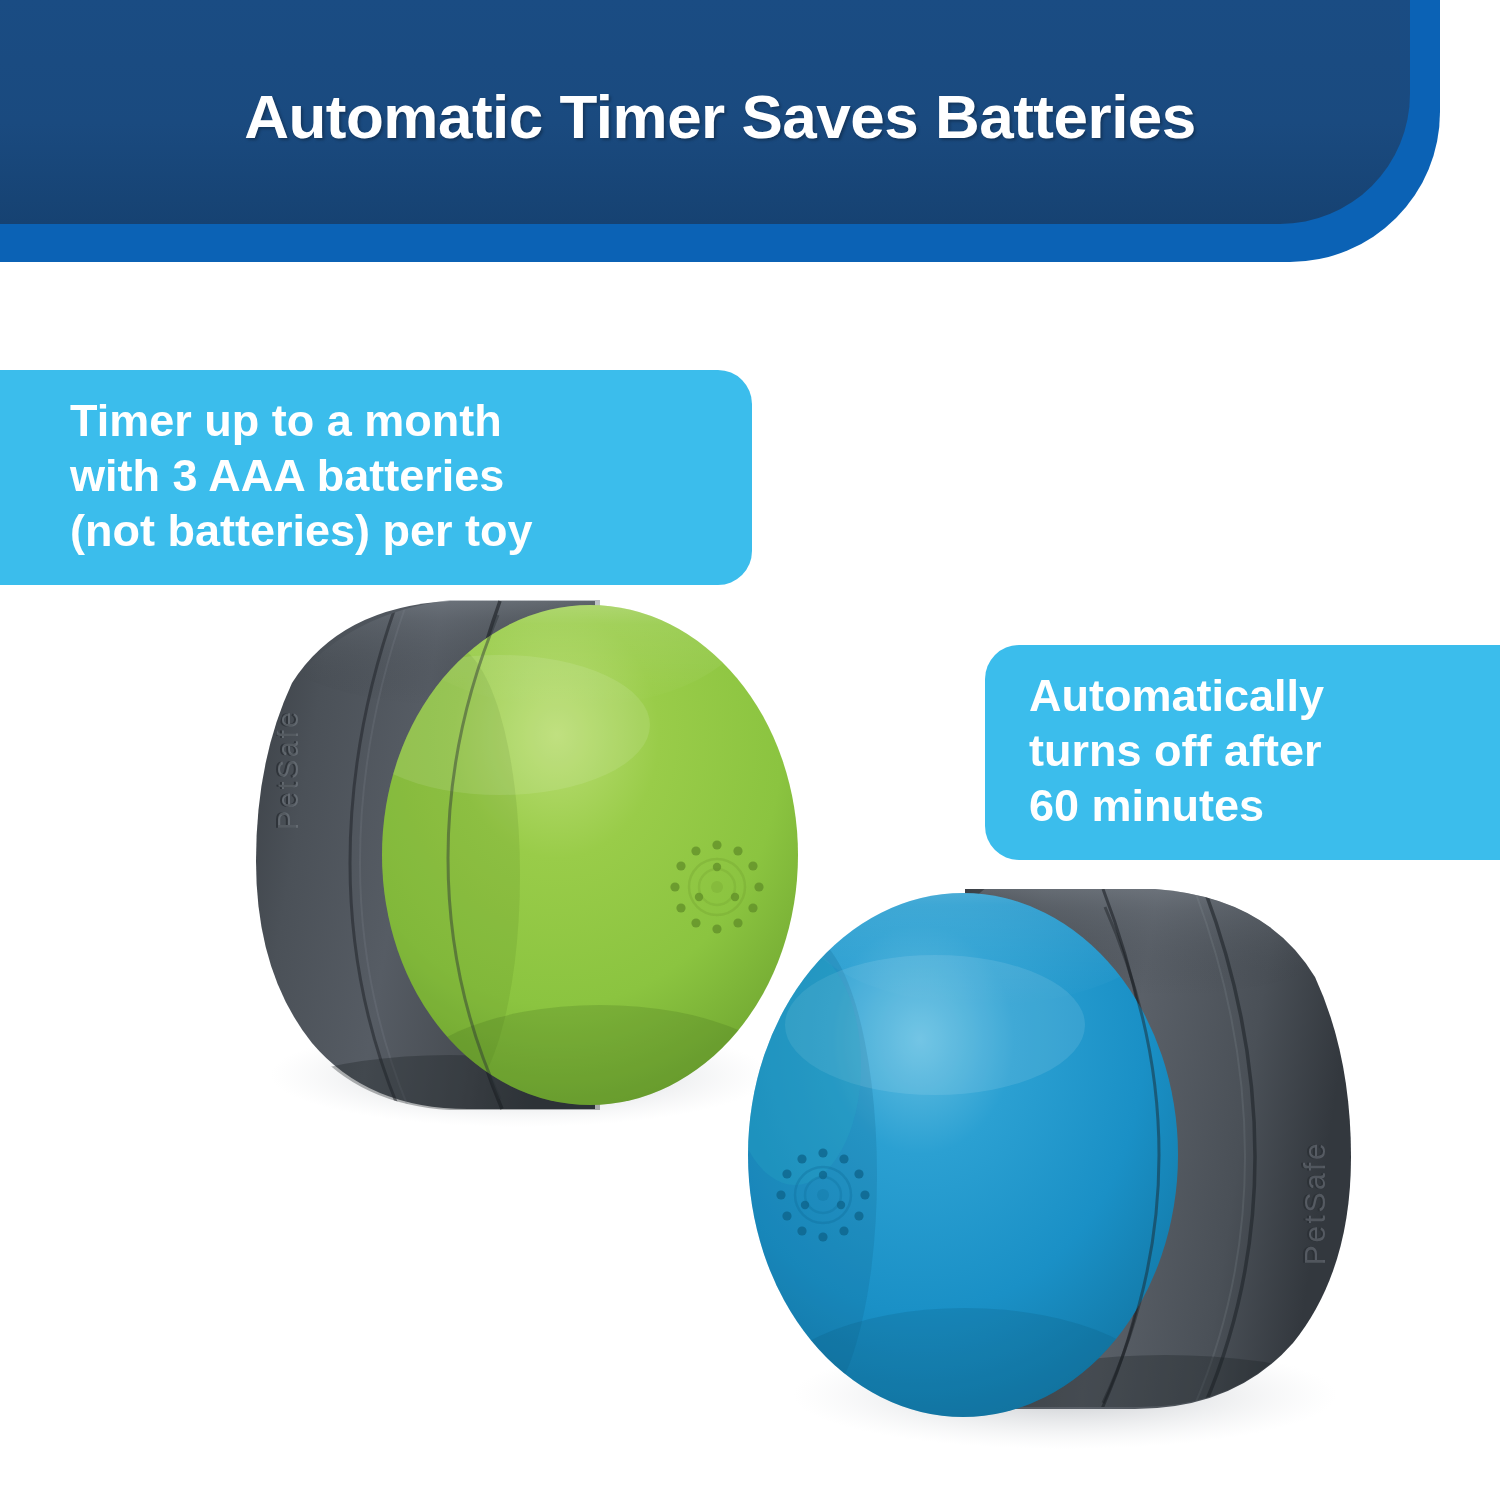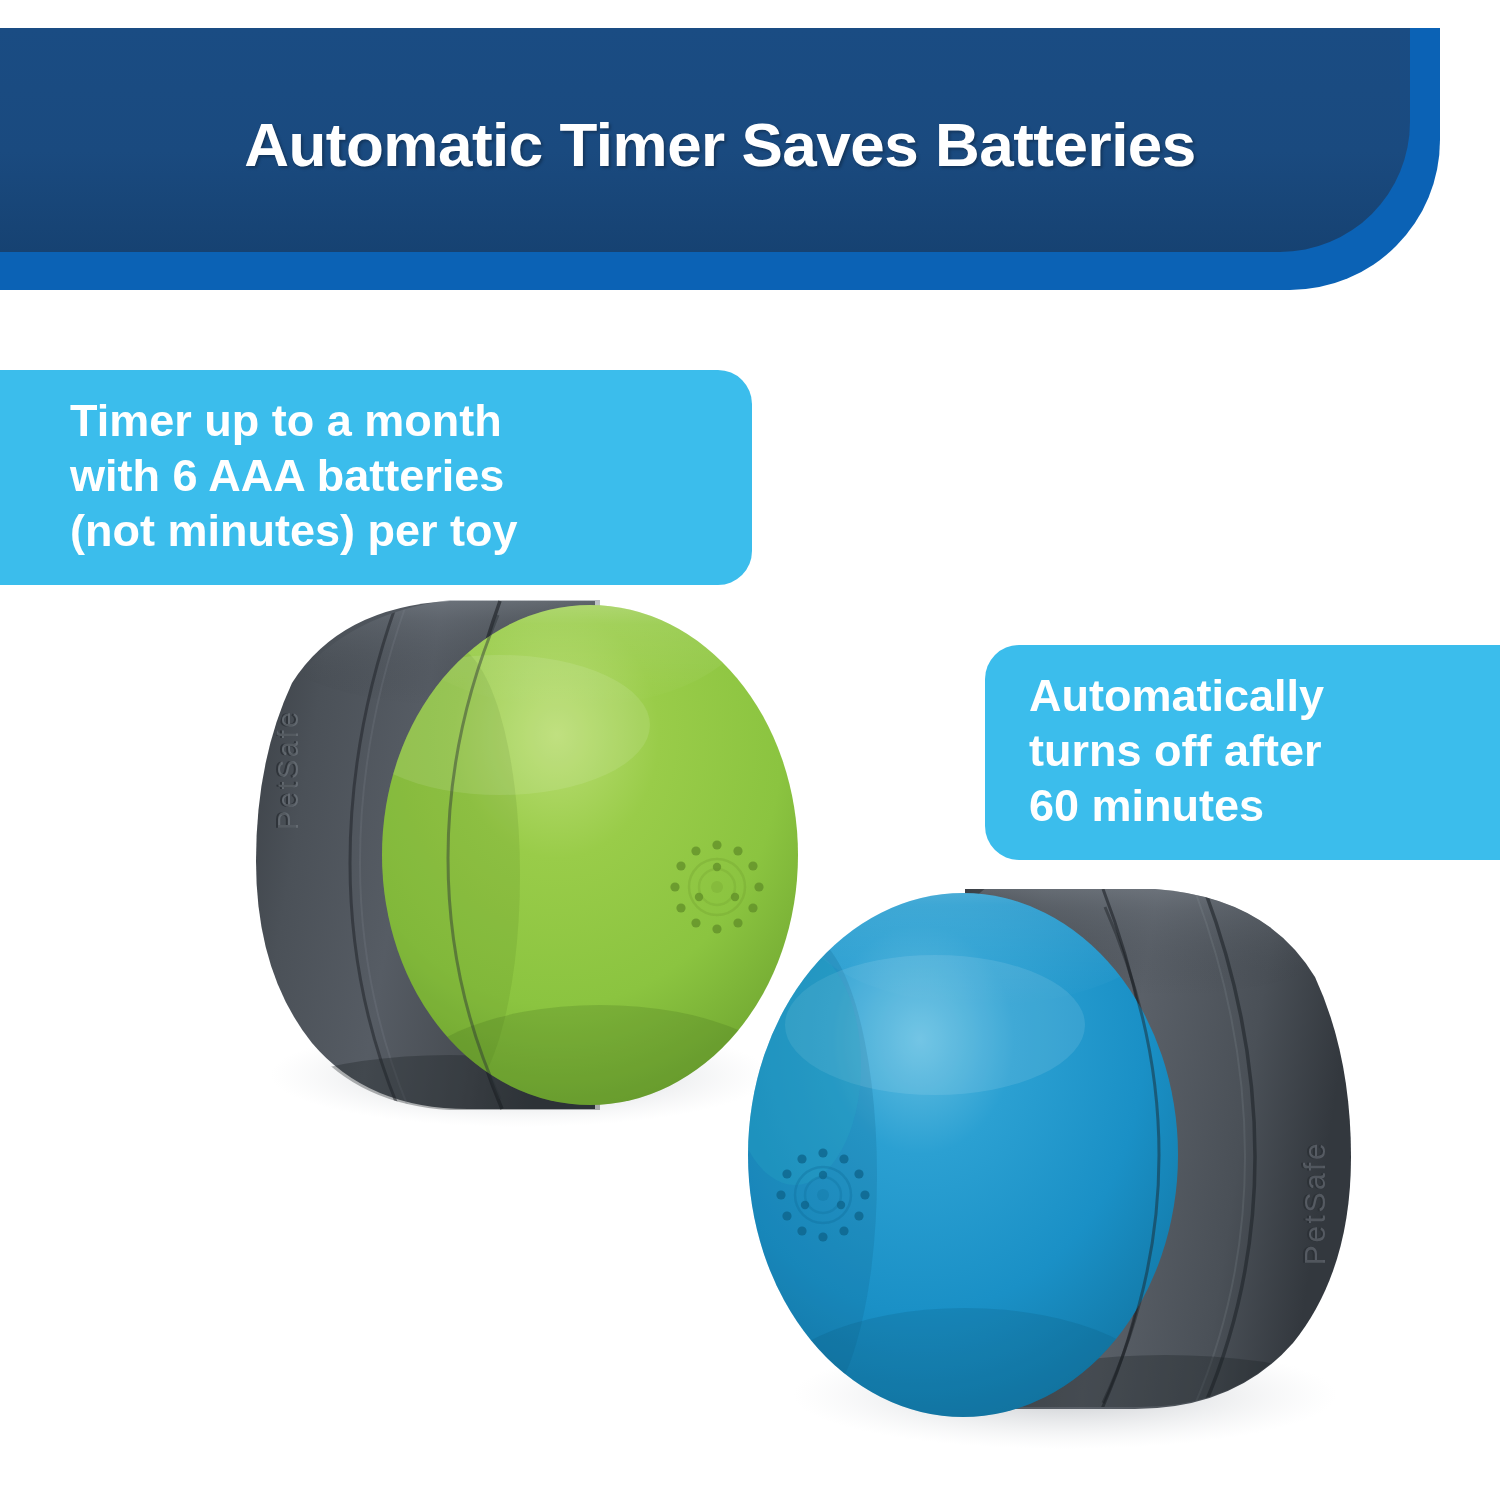--- a/index.html
+++ b/index.html
@@ -92,21 +92,21 @@
   .ball {
     position: absolute;
   }
   .ball svg { display: block; overflow: visible; }
 
   
   .z-ball-green { z-index: 5; }
   .z-ball-blue  { z-index: 6; }
   .z-callout-left  { z-index: 8; }
   .z-callout-right { z-index: 8; }
-  .z-banner { z-index: 10; margin-top: 28px; }
+  .z-banner { z-index: 10; }
 </style>
 </head>
 <body>
 
 <div id="stage">
 
   <div class="ball z-ball-green" style="left:200px; top:575px; width:640px; height:560px;">
     <svg width="640" height="560" viewBox="0 0 640 560">
       <defs>
         <radialGradient id="gGreenFace" cx="42%" cy="26%" r="82%">
@@ -291,22 +291,22 @@
           </g>
         </g>
 
         <path d="M 370 52 Q 424 175 424 300 Q 424 428 368 548" fill="none" stroke="#1b1f24" stroke-opacity="0.45" stroke-width="3"></path>
       </g>
     </svg>
   </div>
 
   <div class="callout callout-left z-callout-left">
     <span class="ln">Timer up to a month</span>
-    <span class="ln">with 6 AAA batteries</span>
-    <span class="ln">(not minutes) per toy</span>
+    <span class="ln">with 3 AAA batteries</span>
+    <span class="ln">(not batteries) per toy</span>
   </div>
 
   <div class="callout callout-right z-callout-right">
     <span class="ln">Automatically</span>
     <span class="ln">turns off after</span>
     <span class="ln">60 minutes</span>
   </div>
 
   <div class="banner-wrap z-banner">
     <div class="banner-light"></div>

